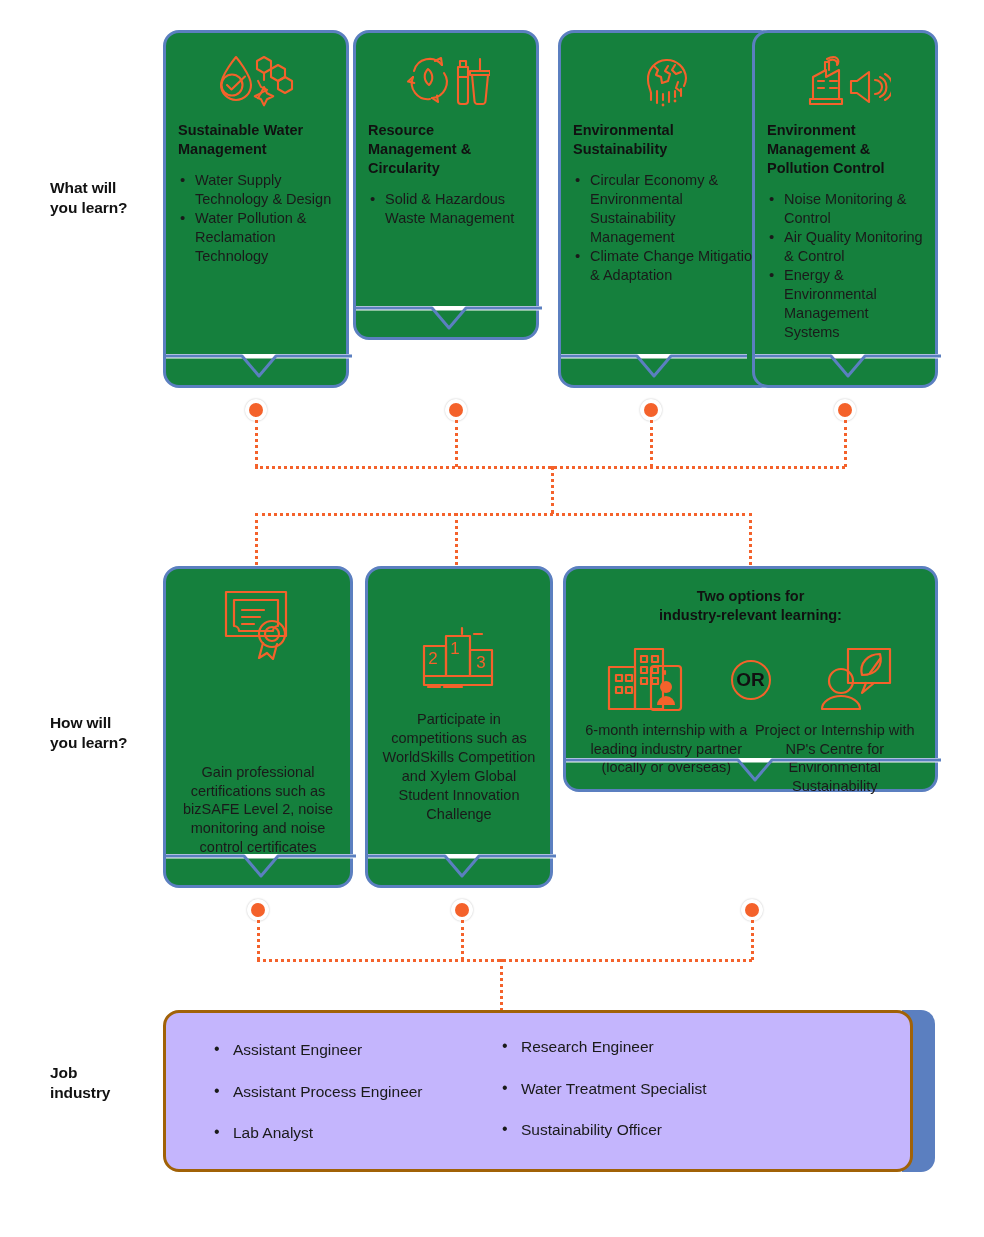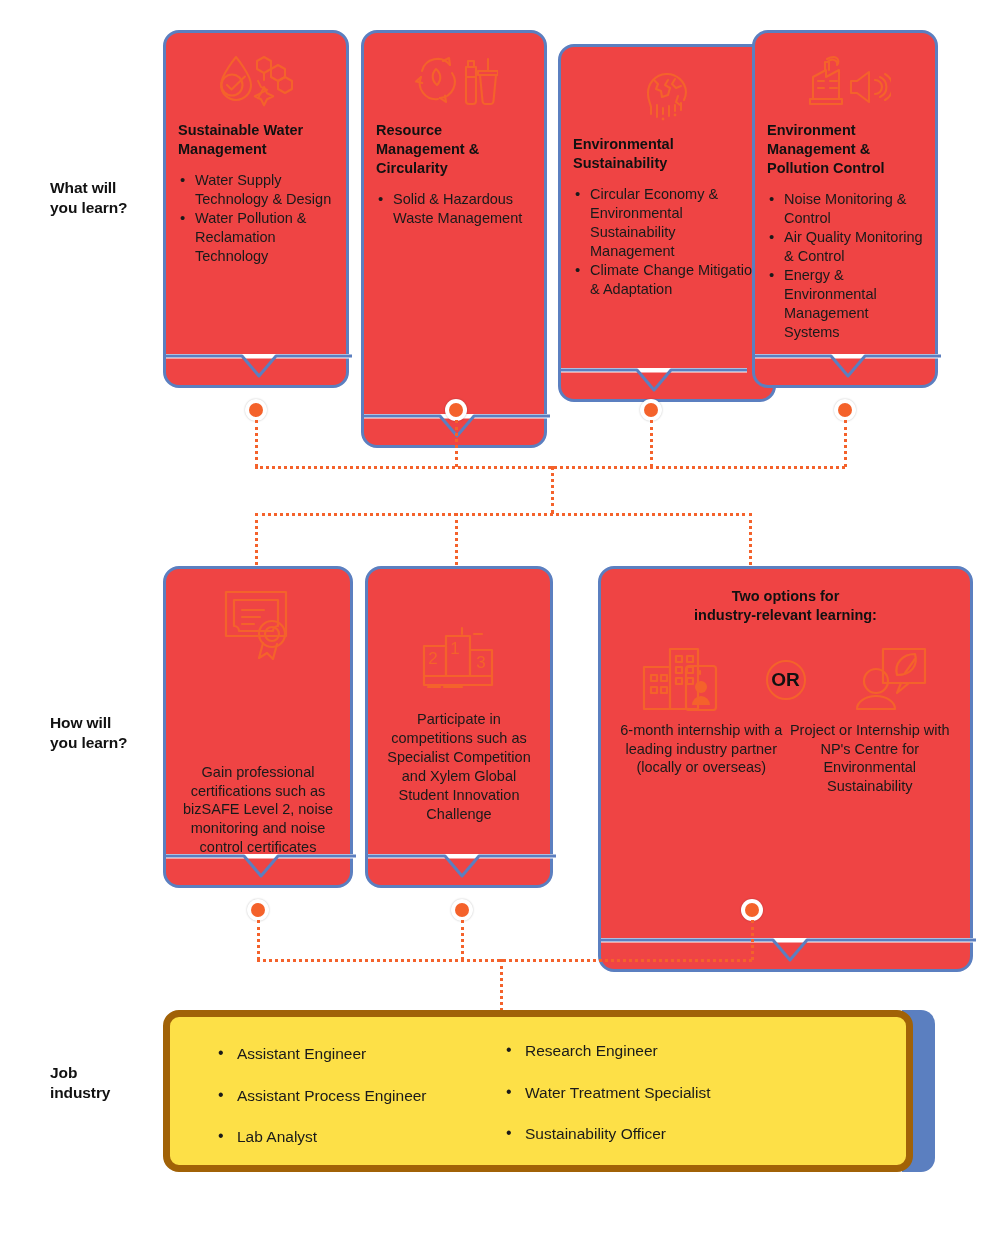--- a/index.html
+++ b/index.html
@@ -17,21 +17,21 @@
     font-weight: bold;
     font-size: 15.5px;
     line-height: 1.28;
     color: #111111;
     letter-spacing: -0.1px;
   }
 
   
   .card {
     position: absolute;
-    background: #ef4444;
+    background: #15803d;
     border: 3px solid #5b7fc0;
     border-radius: 16px;
     
   }
   .card-inner {
     position: absolute;
     left: 0; right: 0; top: 0; bottom: 0;
     padding: 14px 12px 10px 12px;
     display: flex;
     flex-direction: column;
@@ -122,22 +122,22 @@
     border-left: 3px dotted #f4622b;
   }
   .dline.h {
     height: 0;
     border-top: 3px dotted #f4622b;
   }
 
   
   #job-box {
     position: absolute;
-    background: #fde047;
-    border: 7px solid #a16207;
+    background: #c4b5fd;
+    border: 3px solid #a16207;
     border-radius: 16px;
   }
   #job-accent {
     position: absolute;
     background: #5b7fc0;
     border-radius: 0 14px 14px 0;
   }
   .job-col { position: absolute; }
   .job-list { list-style: none; }
   .job-list li {
@@ -204,21 +204,21 @@
     </div>
     <div class="notch" style="left:0; width:186px;">
       <svg width="186" height="34" viewBox="0 0 186 34">
         <path d="M-3 0 H186" stroke="#ffffff" stroke-width="9"></path>
         <path d="M0 2 H76 L93 22 L110 2 H186" fill="none" stroke="#5b7fc0" stroke-width="3" stroke-linecap="round" stroke-linejoin="round"></path>
       </svg>
     </div>
   </div>
   <div class="dot" style="left:245px; top:399px;"></div>
 
-  <div class="card" style="left:361px; top:30px; width:186px; height:418px;">
+  <div class="card" style="left:353px; top:30px; width:186px; height:310px;">
     <div class="card-inner">
       <div class="card-icon">
         <svg width="88" height="56" viewBox="0 0 88 56" fill="none" stroke="#f4622b" stroke-width="2.1" stroke-linecap="round" stroke-linejoin="round">
           <path d="M12 20 a16 16 0 0 1 28-6"></path>
           <path d="M40 14 l-1 -7 -6 3"></path>
           <path d="M42 22 a16 16 0 0 1 -12 25"></path>
           <path d="M30 47 l6 4 -1 -6.5"></path>
           <path d="M28 48 a16 16 0 0 1 -17 -22"></path>
           <path d="M11 26 l-5 4.5 6.3 1.5"></path>
           <path d="M26 18 c5 4 6 11 1 16 -5 -4 -6 -11 -1 -16 z"></path>
@@ -237,21 +237,21 @@
     </div>
     <div class="notch" style="left:0; width:186px;">
       <svg width="186" height="34" viewBox="0 0 186 34">
         <path d="M-3 0 H186" stroke="#ffffff" stroke-width="9"></path>
         <path d="M0 2 H76 L93 22 L110 2 H186" fill="none" stroke="#5b7fc0" stroke-width="3" stroke-linecap="round" stroke-linejoin="round"></path>
       </svg>
     </div>
   </div>
   <div class="dot" style="left:445px; top:399px;"></div>
 
-  <div class="card" style="left:558px; top:44px; width:218px; height:358px;">
+  <div class="card" style="left:558px; top:30px; width:218px; height:358px;">
     <div class="card-inner">
       <div class="card-icon">
         <svg width="66" height="58" viewBox="0 0 66 58" fill="none" stroke="#f4622b" stroke-width="2.1" stroke-linecap="round" stroke-linejoin="round">
           <path d="M14 30 a19 19 0 1 1 38 -2 a19 19 0 0 1 -2 8"></path>
           <path d="M14 30 c0 6 2 8 3 13"></path>
           <path d="M20 16 l4 4 -2 5 5 2 1 6 6 -2 2 -7 -5 -3 3 -5"></path>
           <path d="M41 15 l-3 5 4 4 5 -2"></path>
           <path d="M44 32 l-2 6 4 3"></path>
           <path d="M17 43 v7 M23 41 v12 M29 44 v6 M35 42 v10 M41 41 v6 M47 39 v7"></path>
           <circle cx="29" cy="55" r="1.4" fill="#f4622b" stroke="none"></circle>
@@ -352,32 +352,32 @@
           <rect x="50" y="30" width="22" height="26"></rect>
           <rect x="4" y="56" width="68" height="9"></rect>
           <path d="M8 67 h12 M24 67 h18"></path>
           <path d="M42 8 v6"></path>
           <path d="M54 14 h8"></path>
           <text x="35" y="34" font-family="Liberation Sans, sans-serif" font-size="17" fill="#f4622b" stroke="none" text-anchor="middle">1</text>
           <text x="13" y="44" font-family="Liberation Sans, sans-serif" font-size="17" fill="#f4622b" stroke="none" text-anchor="middle">2</text>
           <text x="61" y="48" font-family="Liberation Sans, sans-serif" font-size="17" fill="#f4622b" stroke="none" text-anchor="middle">3</text>
         </svg>
       </div>
-      <div class="card-center-text">Participate in competitions such as Specialist Competition and Xylem Global Student Innovation Challenge</div>
+      <div class="card-center-text">Participate in competitions such as WorldSkills Competition and Xylem Global Student Innovation Challenge</div>
     </div>
     <div class="notch" style="left:0; width:188px;">
       <svg width="188" height="34" viewBox="0 0 188 34">
         <path d="M-3 0 H188" stroke="#ffffff" stroke-width="9"></path>
         <path d="M0 2 H77 L94 22 L111 2 H188" fill="none" stroke="#5b7fc0" stroke-width="3" stroke-linecap="round" stroke-linejoin="round"></path>
       </svg>
     </div>
   </div>
   <div class="dot" style="left:451px; top:899px;"></div>
 
-  <div class="card" style="left:563px; top:566px; width:375px; height:406px;margin-left:35px;">
+  <div class="card" style="left:563px; top:566px; width:375px; height:226px;">
     <div class="card-inner" style="padding:18px 16px 28px 16px;">
       <div class="card-heading-center" style="margin-bottom:20px;">
         <div>Two options for</div>
         <div>industry-relevant learning:</div>
       </div>
 
       <div class="opt-row" style="margin-bottom:6px;">
         <div style="width:138px; display:flex; justify-content:center;">
           <span>
             <svg width="84" height="66" viewBox="0 0 84 66" fill="none" stroke="#f4622b" stroke-width="2.2" stroke-linecap="round" stroke-linejoin="round">

